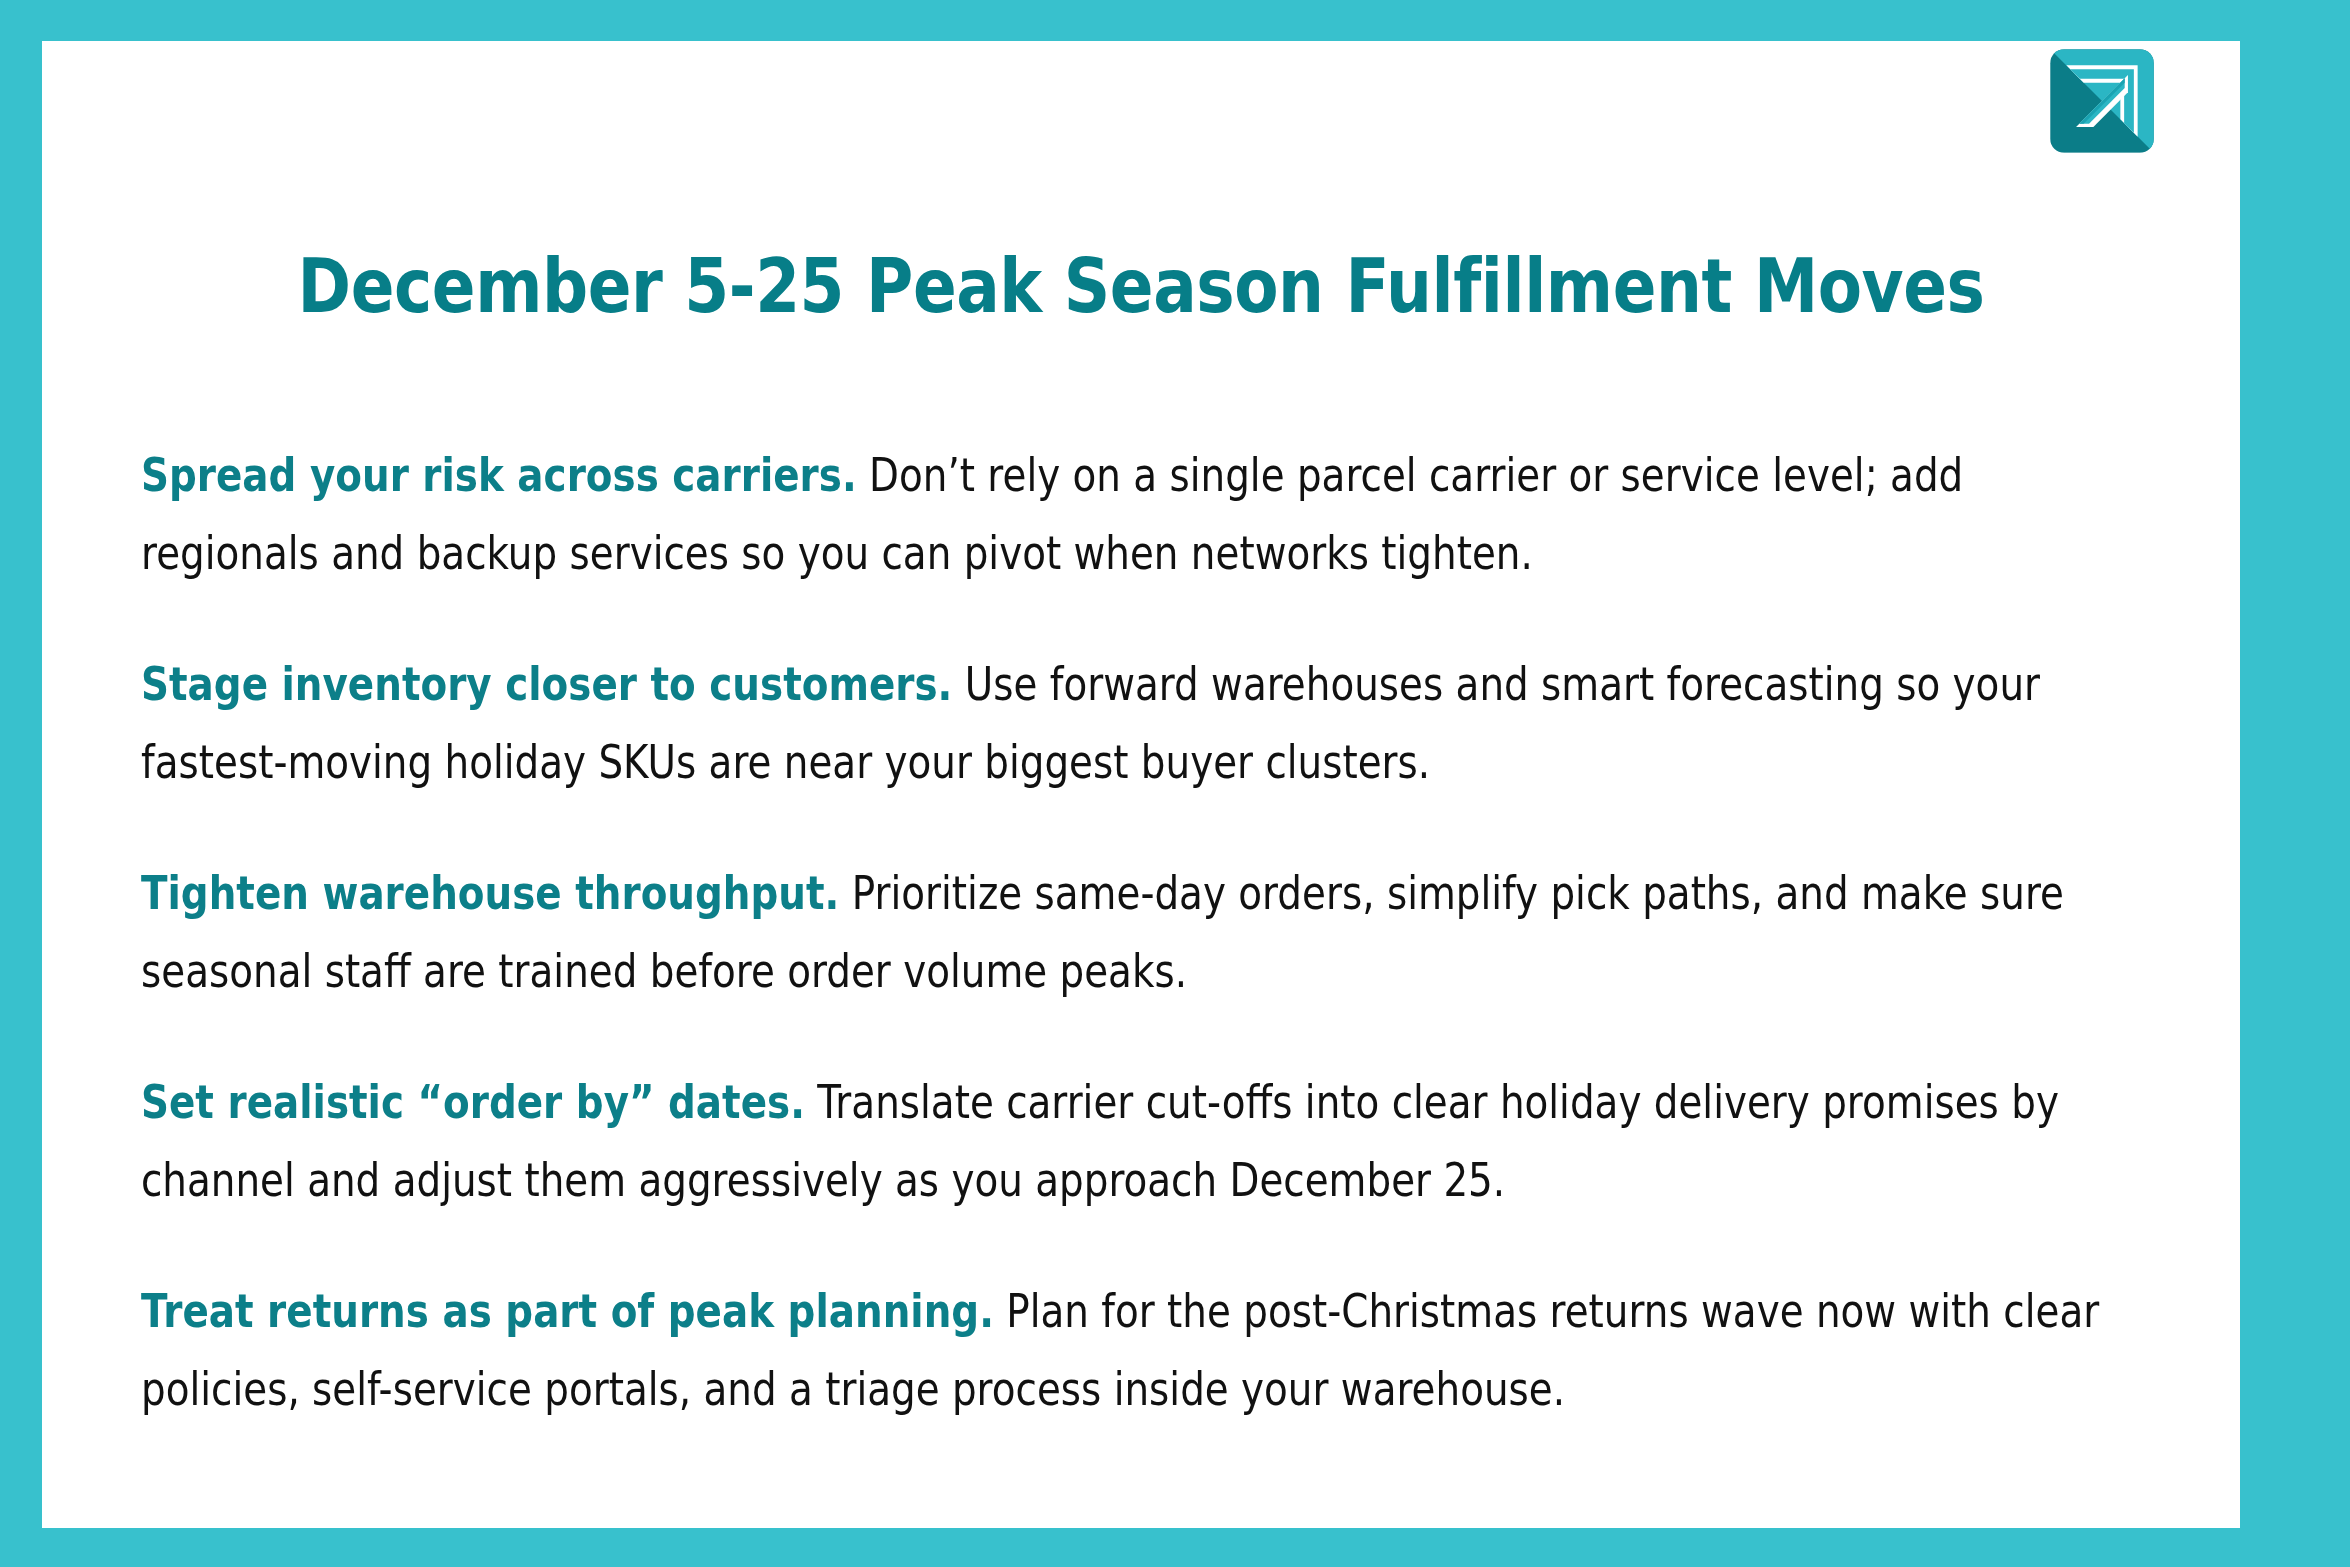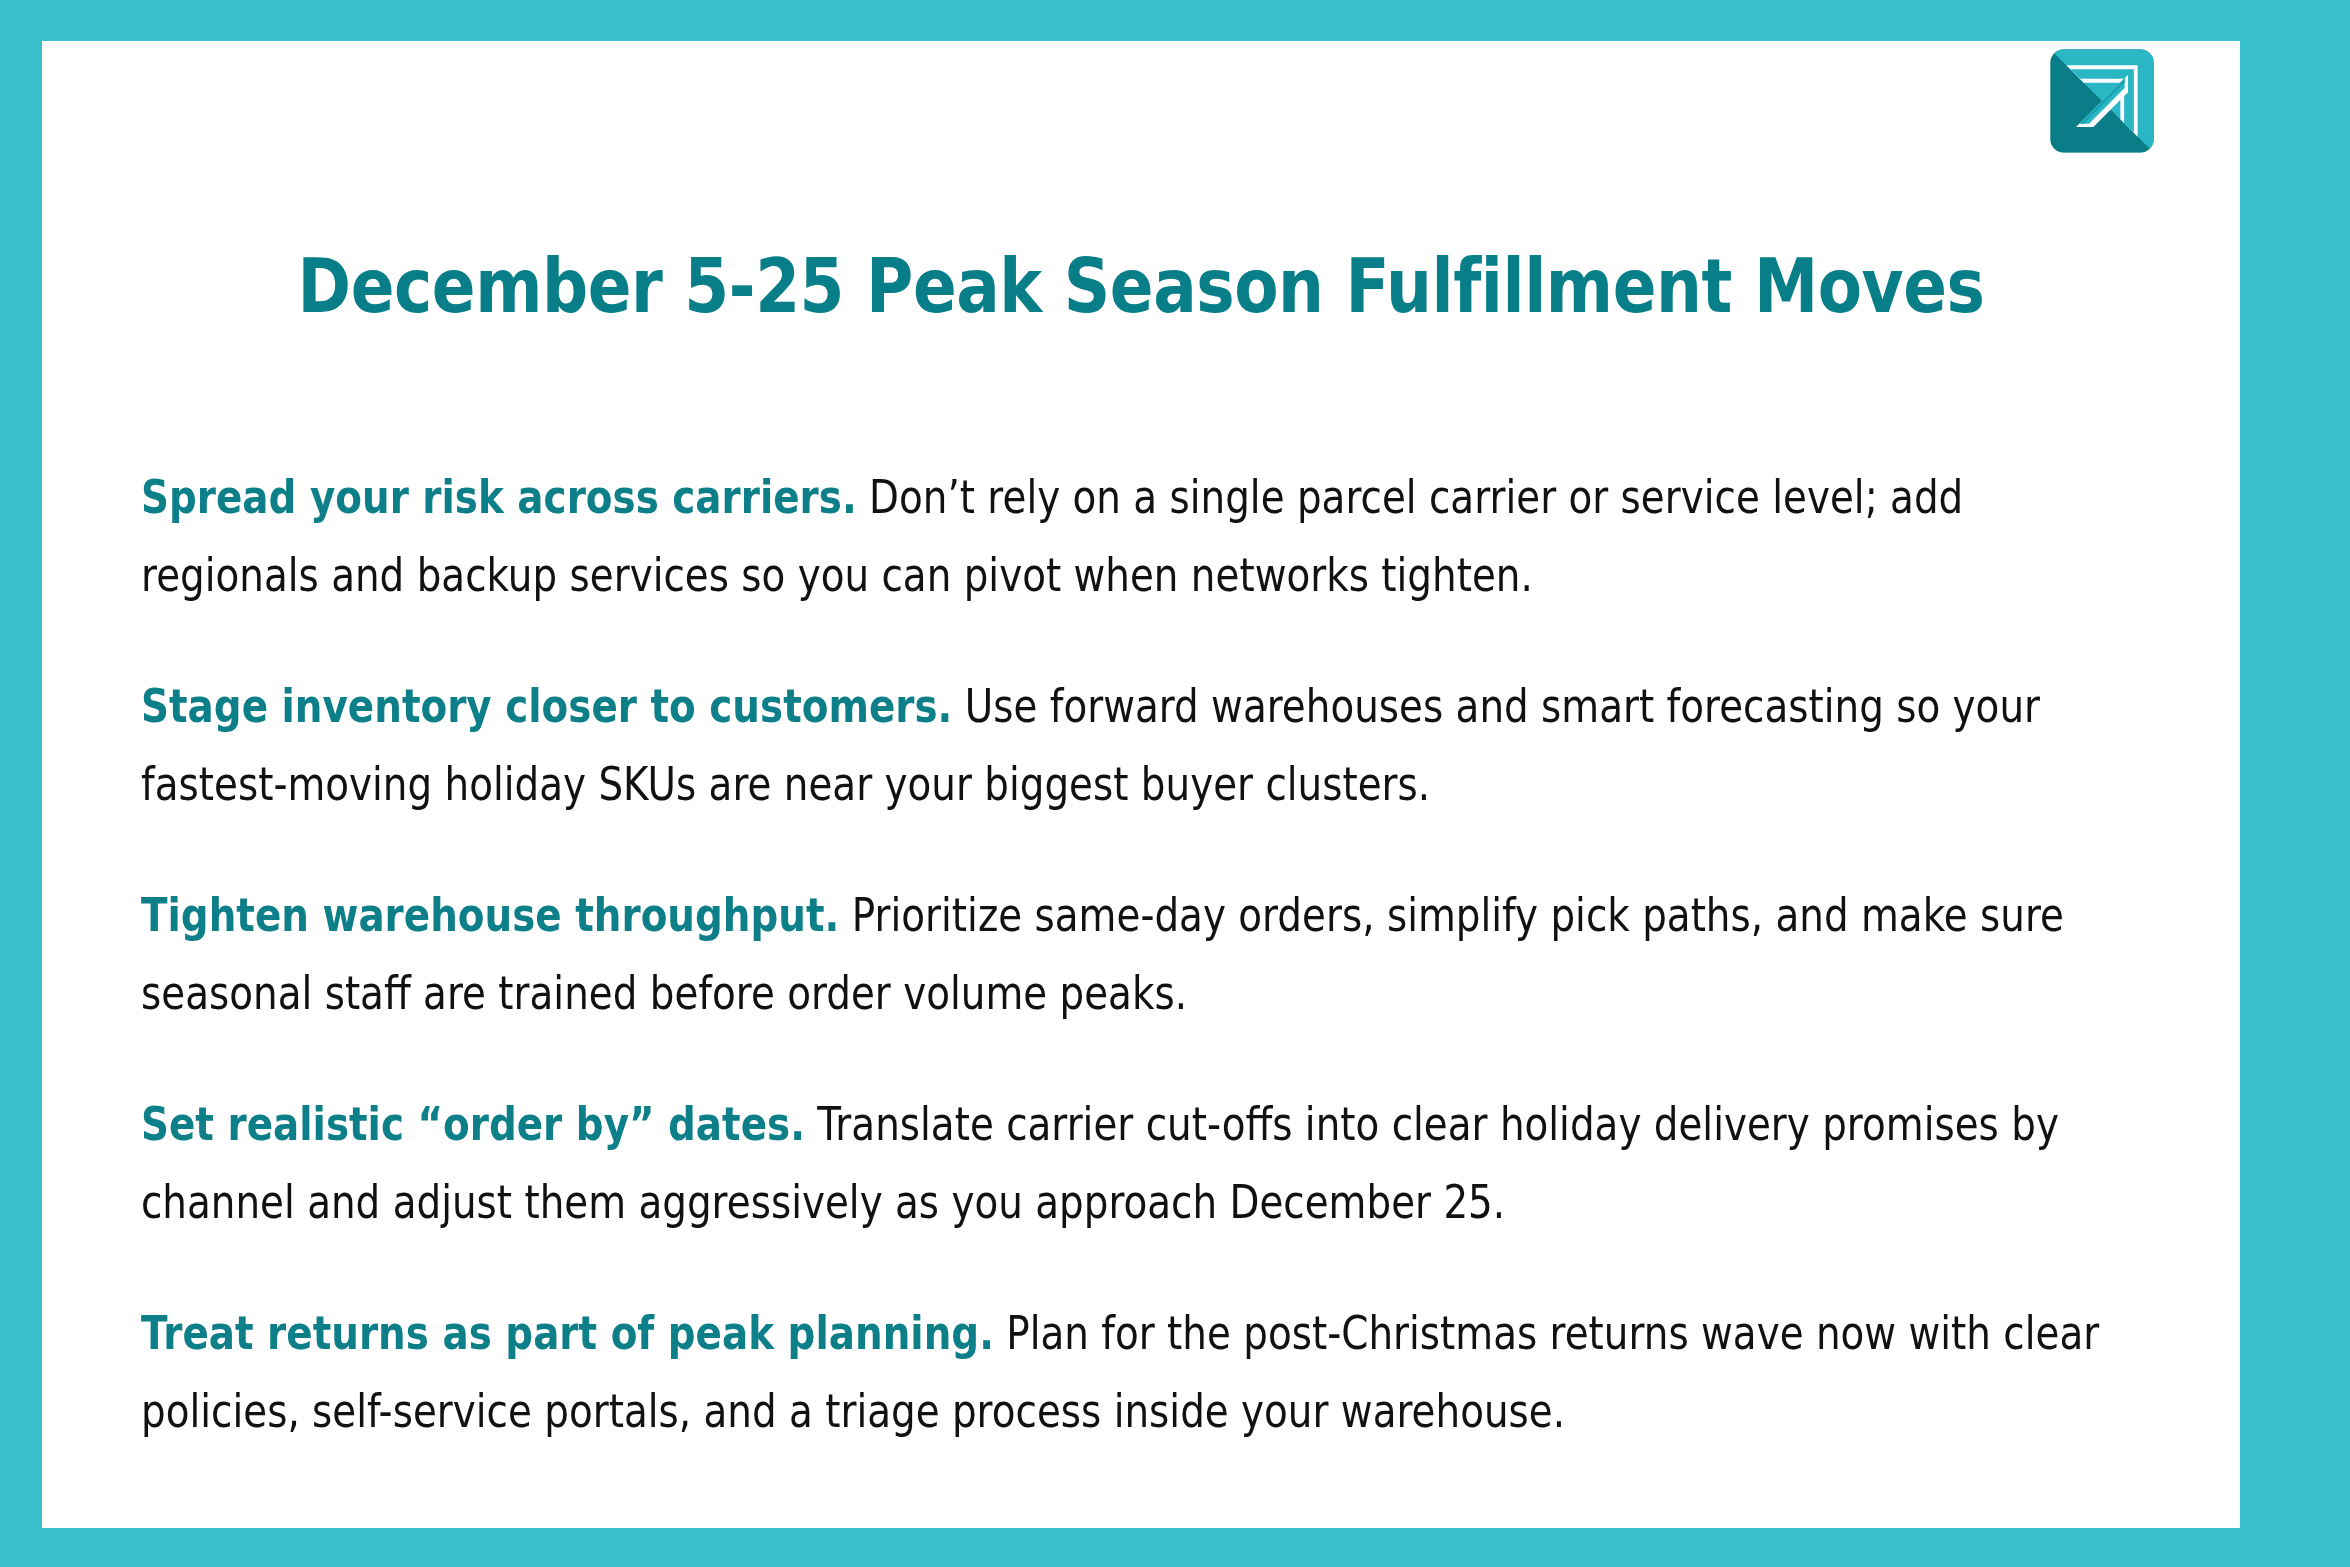--- a/index.html
+++ b/index.html
@@ -58,21 +58,21 @@
     transform: scaleX(0.86);
     transform-origin: center center;
     white-space: nowrap;
   }
 
   
   #body {
     position: absolute;
     left: 99px;
     right: 88px;
-    top: 417px;
+    top: 395px;
   }
 
   .para {
     font-family: "DejaVu Sans", sans-serif;
     font-size: 46px;
     line-height: 78px;
     color: #0d0d0d;
     margin: 0 0 53px 0;
     transform: scaleX(0.845);
     transform-origin: left center;

